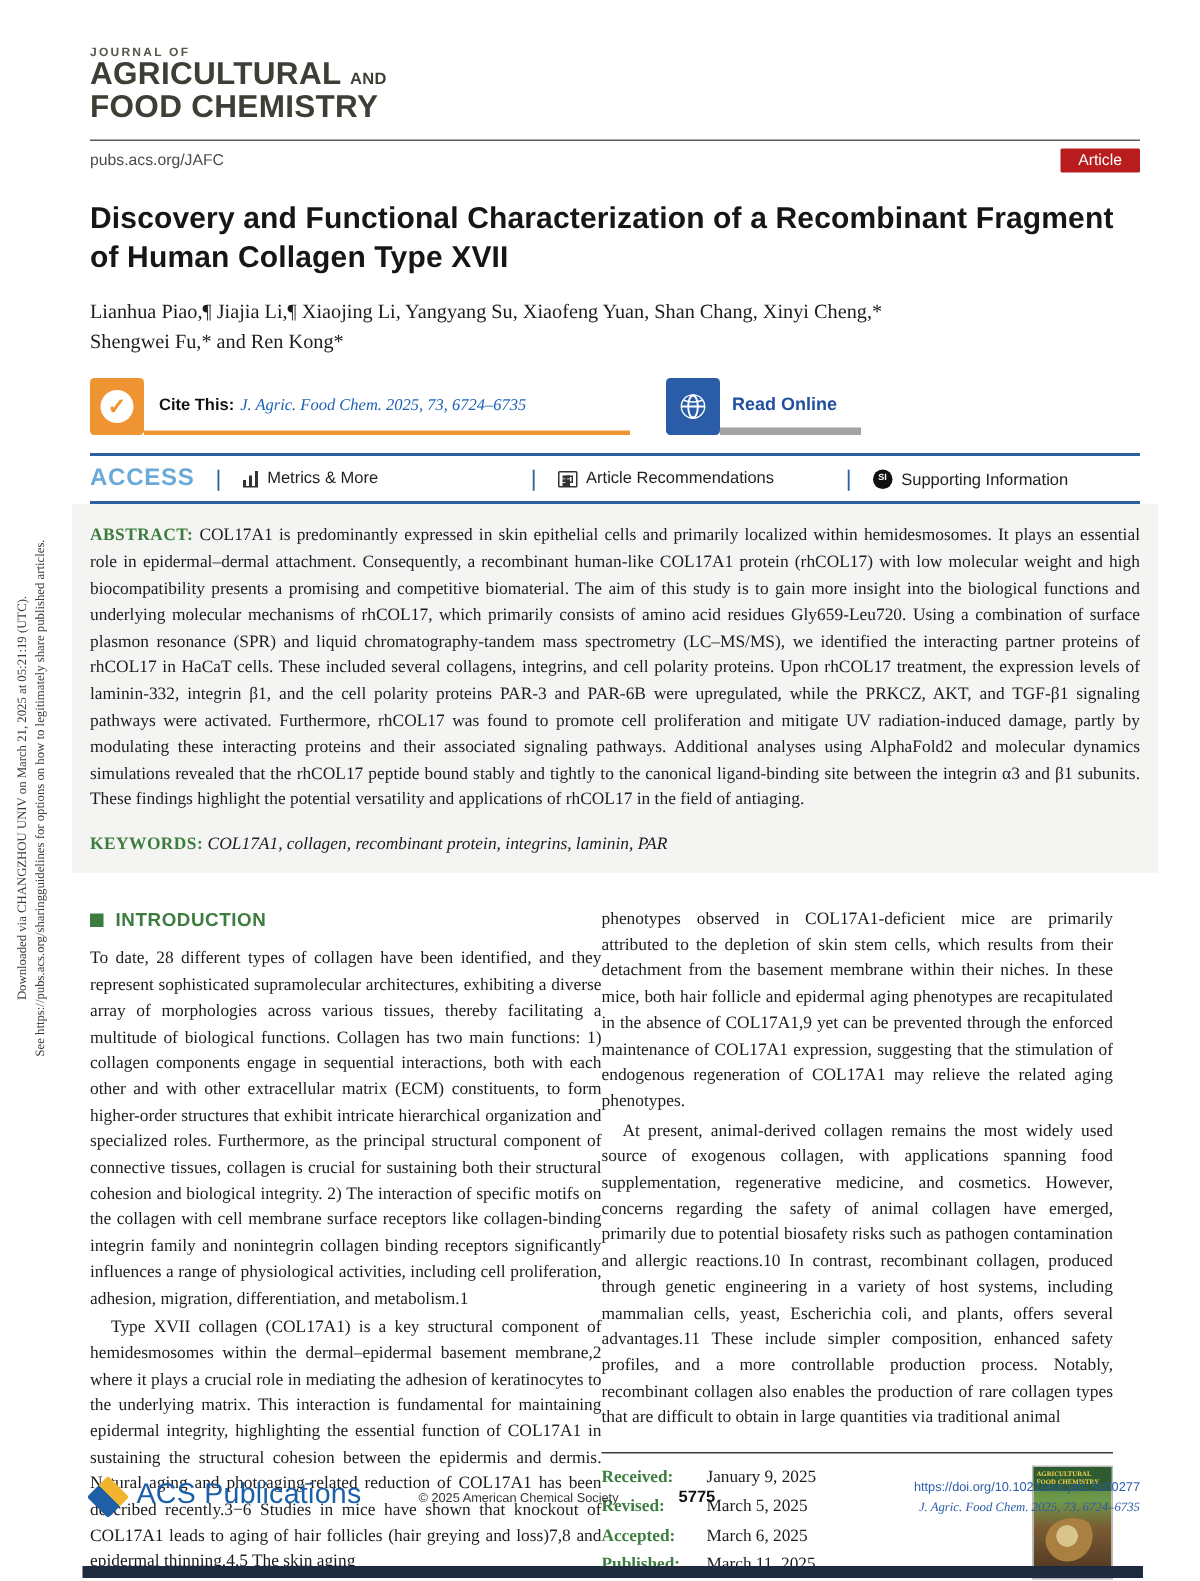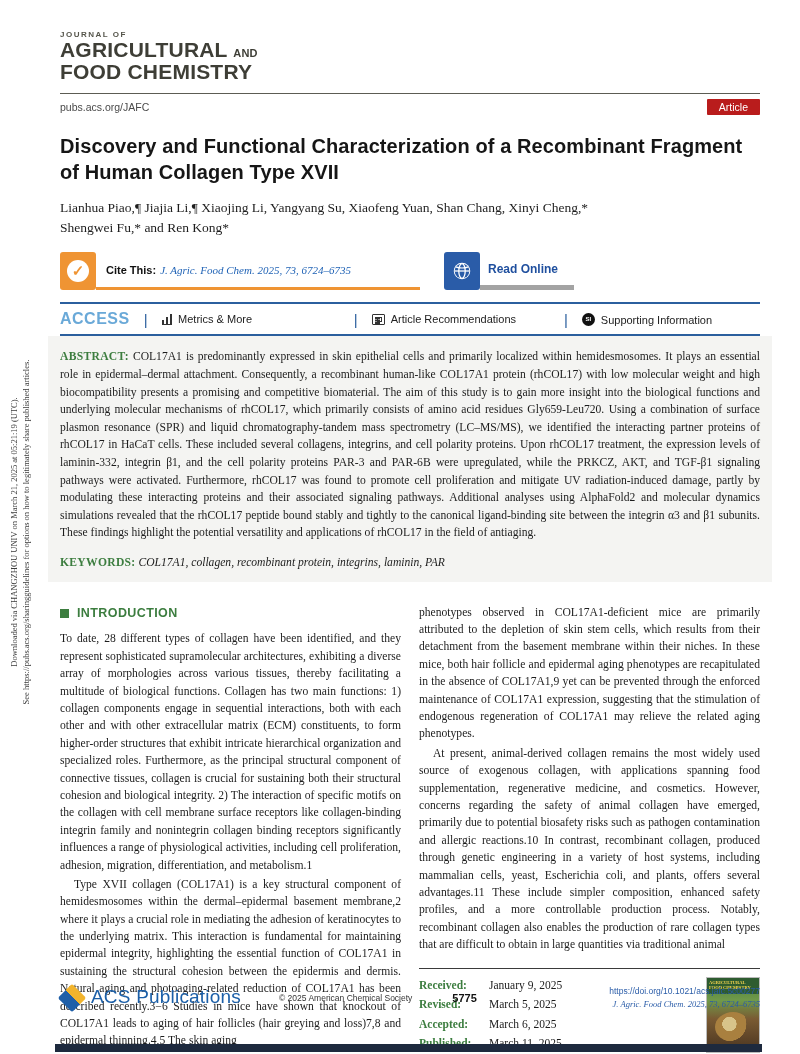--- a/index.html
+++ b/index.html
@@ -54,21 +54,21 @@
   .si-icon{ width:13px; height:13px; border-radius:50%; background:#111; color:#fff; font-size:6px; font-weight:bold; display:flex; align-items:center; justify-content:center; }
 
   
   .abstract-wrap{ background:#f4f4f2; margin:0 -12px; padding:12px 12px 10px 12px; margin-top:0; }
   .abstract, .kw-line{ font-family:"Liberation Serif",serif; font-size:11.6px; color:#1c1c1c; text-align:justify; line-height:1.52; }
   .green-label{ color:#3c7d3f; font-weight:bold; letter-spacing:0.3px; }
   .kw-line{ margin-top:12px; }
   .kw-text{ font-style:italic; }
 
   
-  .body-cols{ display:flex; gap:18px; margin-top:22px; }
+  .body-cols{ display:flex; margin-top:22px; }
   .col{ width:341px; font-family:"Liberation Serif",serif; font-size:11.6px; color:#1c1c1c; text-align:justify; line-height:1.5; }
   .sec-head{ display:flex; align-items:center; gap:8px; color:#3c7d3f; font-size:12.5px; font-weight:bold; font-family:"Liberation Sans",sans-serif; letter-spacing:0.4px; margin-bottom:8px; }
   .sec-square{ width:9px; height:9px; background:#3c7d3f; }
   .col p + p{ text-indent:14px; margin-top:2px; }
 
   
   .dates-box{ border-top:1.2px solid #3a3a3a; margin-top:14px; padding-top:8px; display:flex; justify-content:space-between; }
   .dates-grid{ display:grid; grid-template-columns:70px auto; row-gap:2px; font-family:"Liberation Serif",serif; font-size:11.5px; }
   .date-label{ color:#3c7d3f; font-weight:bold; }
   .date-val{ color:#1c1c1c; }

